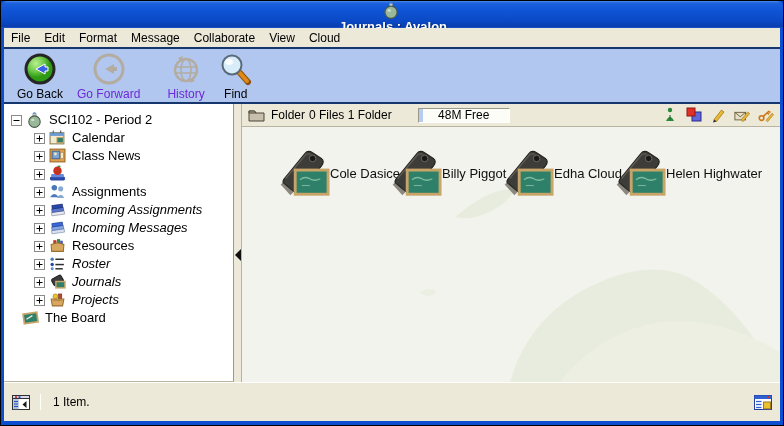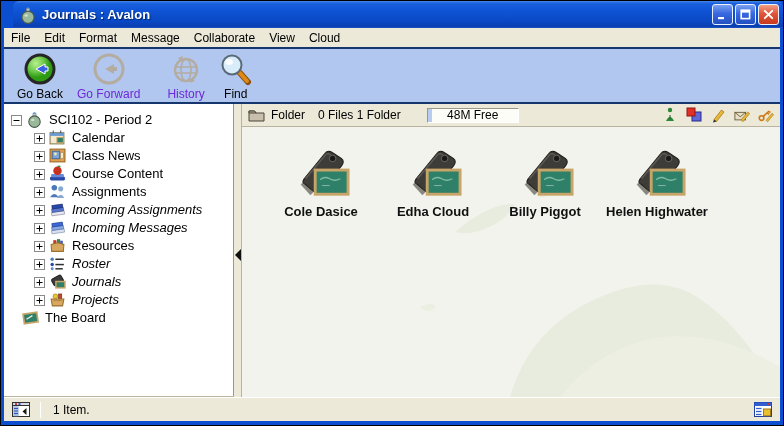--- a/index.html
+++ b/index.html
@@ -4,24 +4,24 @@
 <style>
   html,body{margin:0;padding:0;background:#555;}
   *{box-sizing:border-box;}
   .window{
     position:relative;width:784px;height:426px;
     background:#0b4fd0;border:1px solid #000;
     font-family:"Liberation Sans",sans-serif;overflow:hidden;
   }
   
   .titlebar{
-    position:absolute;top:0;left:12px;right:0;height:27px;
+    position:absolute;top:0;left:0;right:0;height:27px;
     background:linear-gradient(180deg,#4a8ae8 0%,#1b60dd 8%,#0f54d6 35%,#0a49c4 75%,#0a3eb0 94%,#2058c8 100%);
     border-radius:6px 6px 0 0;
-    display:flex;align-items:center;padding:0 4px 0 6px;
+    display:flex;align-items:center;padding:0 4px 0 6px;flex-direction:column;
   }
   .title-icon{width:18px;height:18px;margin-right:5px;flex:0 0 auto;}
   .title-text{color:#fff;font-weight:bold;font-size:13px;text-shadow:1px 1px 1px #00256e;flex:1;white-space:nowrap;}
   .winbtns{display:flex;gap:2px;}
   .winbtn{
     width:21px;height:21px;border-radius:3px;border:1px solid #eaf0ff;
     display:flex;align-items:center;justify-content:center;padding:0;
     background:linear-gradient(180deg,#7aa0f0 0%,#3868e0 45%,#2450c0 100%);
   }
   .winbtn.close{background:linear-gradient(180deg,#f0a088 0%,#e0563a 45%,#c63a1c 100%);}
@@ -55,42 +55,42 @@
   .expand{width:11px;height:11px;flex:0 0 auto;margin-right:4px;}
   .nico{width:17px;height:17px;flex:0 0 auto;margin-right:6px;}
   .splitter{width:8px;background:#ece9d8;border-right:1px solid #b8b4a0;position:relative;flex:0 0 auto;}
   .split-arrow{position:absolute;top:144px;left:0;}
   .rightcol{flex:1;display:flex;flex-direction:column;min-width:0;}
   .folderbar{
     height:23px;background:#ece9d8;border-bottom:1px solid #b8b4a0;
     display:flex;align-items:center;font-size:12px;color:#000;padding:0 6px;gap:0;flex:0 0 auto;
   }
   .fb-folder-icon{width:17px;height:14px;margin-right:6px;flex:0 0 auto;}
-  .fb-type{margin-right:13px;}
+  .fb-type{margin-right:4px;}
   .fb-counts{margin-right:26px;}
   .fb-account{margin-right:18px;}
   .meter{
     width:92px;height:15px;background:#fdfdf8;border:1px solid #9a9a8a;
     border-right-color:#fff;border-bottom-color:#fff;position:relative;
     display:flex;align-items:center;justify-content:center;font-size:12px;color:#000;
   }
   .meter .fill{position:absolute;left:0;top:0;bottom:0;width:4px;background:#b8ccf0;}
   .meter span{position:relative;}
   .fb-actions{margin-left:auto;display:flex;align-items:center;gap:8px;}
   .fb-actions .abtn{width:16px;height:16px;display:flex;align-items:center;justify-content:center;padding:0;border:0;background:transparent;}
   
   .content{flex:1;background:#f1f3ec;position:relative;overflow:hidden;}
   .watermark{position:absolute;right:0;bottom:0;pointer-events:none;}
   .jrow{position:relative;display:flex;padding:16px 0 0 30px;gap:14px;}
-  .journal{width:98px;display:flex;flex-direction:column;align-items:center;font-weight:bold;}
+  .journal{width:98px;display:flex;flex-direction:row;align-items:center;}
   .journal .jico{width:58px;height:58px;}
   .journal .jlabel{font-size:13px;color:#101010;margin-top:3px;white-space:nowrap;}
   
   .statusbar{
-    height:24px;background:#ece9d8;border-top:1px solid #fff;box-shadow:0 -1px 0 #b8b4a0;
+    height:39px;background:#ece9d8;border-top:1px solid #fff;box-shadow:0 -1px 0 #b8b4a0;
     display:flex;align-items:center;padding:8px 8px;flex:0 0 auto;
   }
   .sb-sep{width:1px;height:16px;background:#b8b4a0;border-right:1px solid #fff;margin:0 12px 0 10px;}
   .sb-text{font-size:12px;color:#000;}
   .sb-right{margin-left:auto;}
   .ibtn{border:0;background:transparent;padding:0;display:flex;align-items:center;}
 </style>
 </head>
 <body>
 
@@ -252,21 +252,20 @@
                 <line x1="5.5" y1="2.5" x2="5.5" y2="8.5" stroke="#000"></line>
               </svg></span>
           <span class="nico">
             <svg width="17" height="17" viewBox="0 0 16 16">
                 <rect x="1" y="11" width="14" height="3.5" rx="1" fill="#2848a8"></rect>
                 <rect x="2" y="8.5" width="12" height="3" rx="1" fill="#6a88d8"></rect>
                 <circle cx="8" cy="5.5" r="4" fill="#c83020"></circle>
                 <path d="M8 1.5 q2 -1 2.5 0.5" stroke="#3a8838" stroke-width="1.2" fill="none"></path>
               </svg>
           </span>
-          <span class="txt">Course Content</span>
         </div>
 
         <div class="trow child">
           <span class="expand"><svg width="11" height="11" viewBox="0 0 11 11">
                 <rect x="0.5" y="0.5" width="10" height="10" fill="#fff" stroke="#8a8a8a"></rect>
                 <line x1="2.5" y1="5.5" x2="8.5" y2="5.5" stroke="#000"></line>
                 <line x1="5.5" y1="2.5" x2="5.5" y2="8.5" stroke="#000"></line>
               </svg></span>
           <span class="nico">
             <svg width="17" height="17" viewBox="0 0 16 16">
@@ -492,38 +491,38 @@
                   <path d="M12 38 L34 11 Q37 7 42 10 L51 16 Q55 19 51 24 L30 49 Q27 53 22 50 L14 43 Q10 41 12 38 Z" fill="#3e3c38" stroke="#24231f" stroke-width="1.2"></path>
                   <path d="M14 37 L34 13 Q36 10 40 12" fill="none" stroke="#5c5a52" stroke-width="1.6"></path>
                   <circle cx="42" cy="16" r="3.4" fill="#191917" stroke="#6a6a62" stroke-width="1"></circle>
                   <g transform="translate(24,28)">
                     <rect x="0" y="0" width="34" height="25" fill="#2e8068" stroke="#c8a468" stroke-width="3"></rect>
                     <path d="M5 10 q5 -4 10 -1 t11 0" fill="none" stroke="#8ec4ab" stroke-width="1.4" opacity="0.85"></path>
                     <path d="M7 16 h8" stroke="#a8d0bc" stroke-width="1" opacity="0.7"></path>
                   </g>
                 </svg>
               </span>
-              <span class="jlabel">Edha Cloud</span>
+              <span class="jlabel">Billy Piggot</span>
             </div>
 
             <div class="journal">
               <span class="jico">
                 <svg width="58" height="58" viewBox="0 0 60 60">
                   <path d="M12 40 L22 51 L19 54 L9 43 Z" fill="#8a887e"></path>
                   <path d="M12 38 L34 11 Q37 7 42 10 L51 16 Q55 19 51 24 L30 49 Q27 53 22 50 L14 43 Q10 41 12 38 Z" fill="#3e3c38" stroke="#24231f" stroke-width="1.2"></path>
                   <path d="M14 37 L34 13 Q36 10 40 12" fill="none" stroke="#5c5a52" stroke-width="1.6"></path>
                   <circle cx="42" cy="16" r="3.4" fill="#191917" stroke="#6a6a62" stroke-width="1"></circle>
                   <g transform="translate(24,28)">
                     <rect x="0" y="0" width="34" height="25" fill="#2e8068" stroke="#c8a468" stroke-width="3"></rect>
                     <path d="M5 10 q5 -4 10 -1 t11 0" fill="none" stroke="#8ec4ab" stroke-width="1.4" opacity="0.85"></path>
                     <path d="M7 16 h8" stroke="#a8d0bc" stroke-width="1" opacity="0.7"></path>
                   </g>
                 </svg>
               </span>
-              <span class="jlabel">Billy Piggot</span>
+              <span class="jlabel">Edha Cloud</span>
             </div>
 
             <div class="journal">
               <span class="jico">
                 <svg width="58" height="58" viewBox="0 0 60 60">
                   <path d="M12 40 L22 51 L19 54 L9 43 Z" fill="#8a887e"></path>
                   <path d="M12 38 L34 11 Q37 7 42 10 L51 16 Q55 19 51 24 L30 49 Q27 53 22 50 L14 43 Q10 41 12 38 Z" fill="#3e3c38" stroke="#24231f" stroke-width="1.2"></path>
                   <path d="M14 37 L34 13 Q36 10 40 12" fill="none" stroke="#5c5a52" stroke-width="1.6"></path>
                   <circle cx="42" cy="16" r="3.4" fill="#191917" stroke="#6a6a62" stroke-width="1"></circle>
                   <g transform="translate(24,28)">

